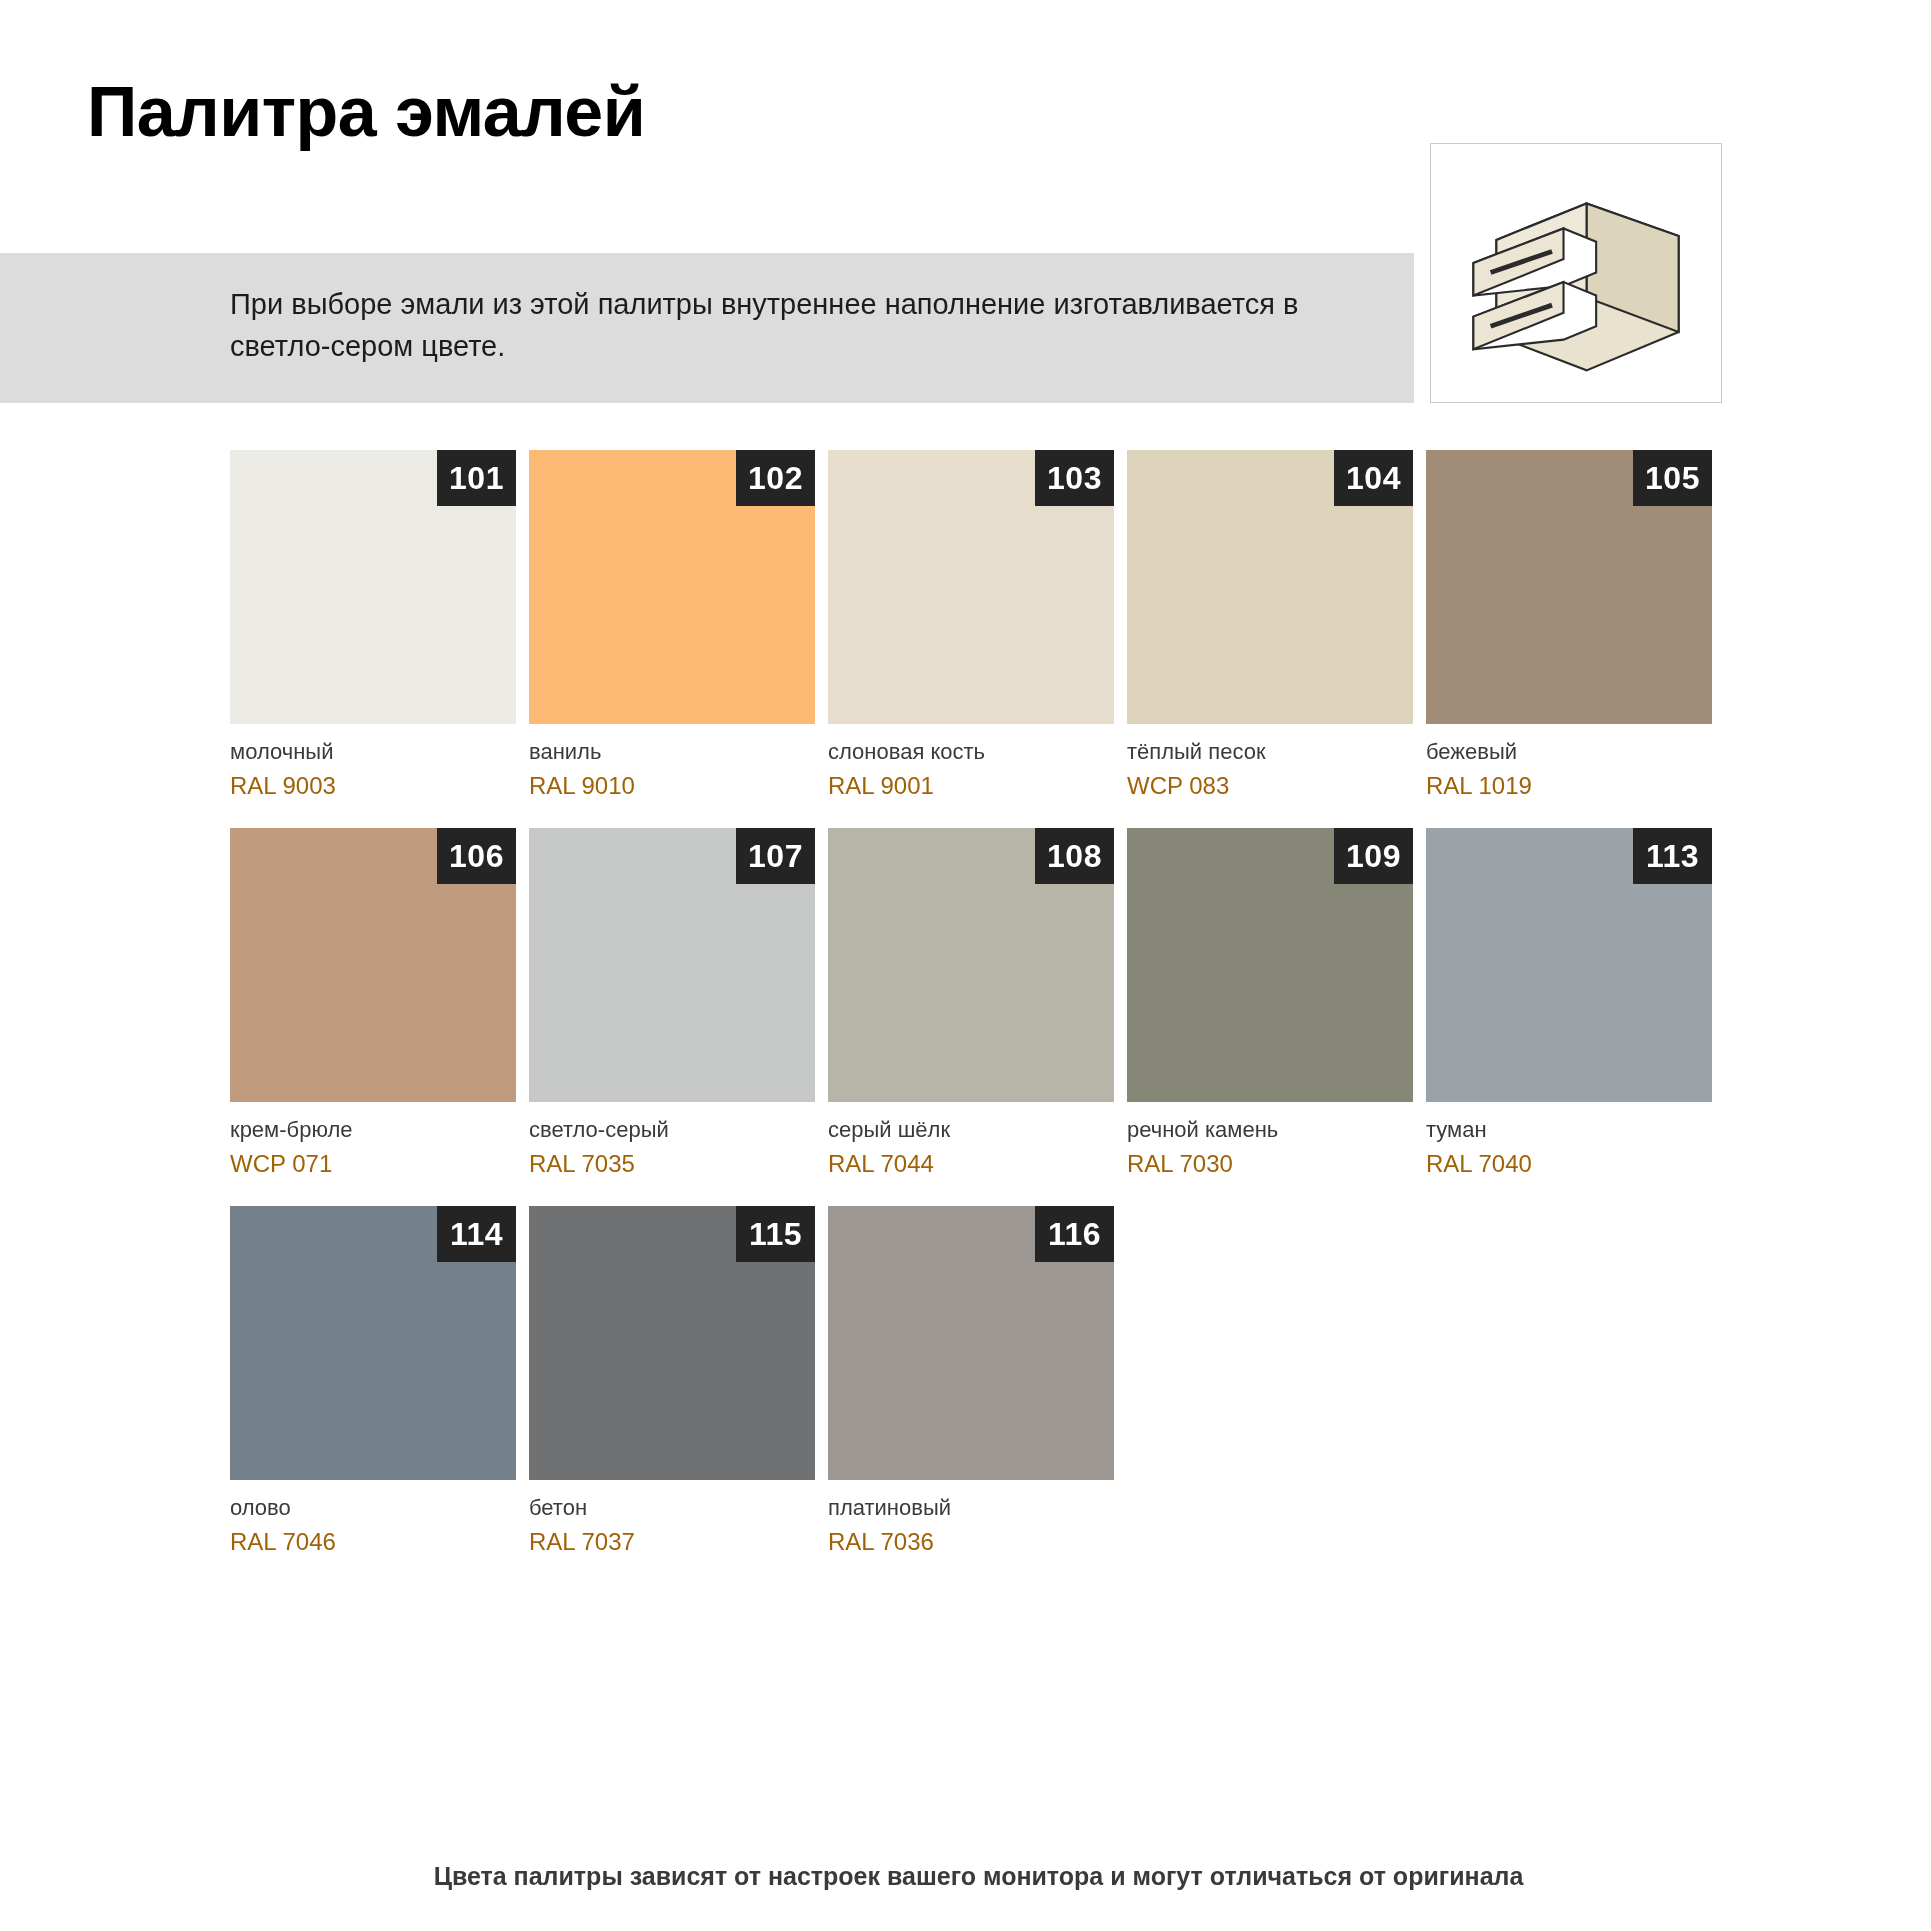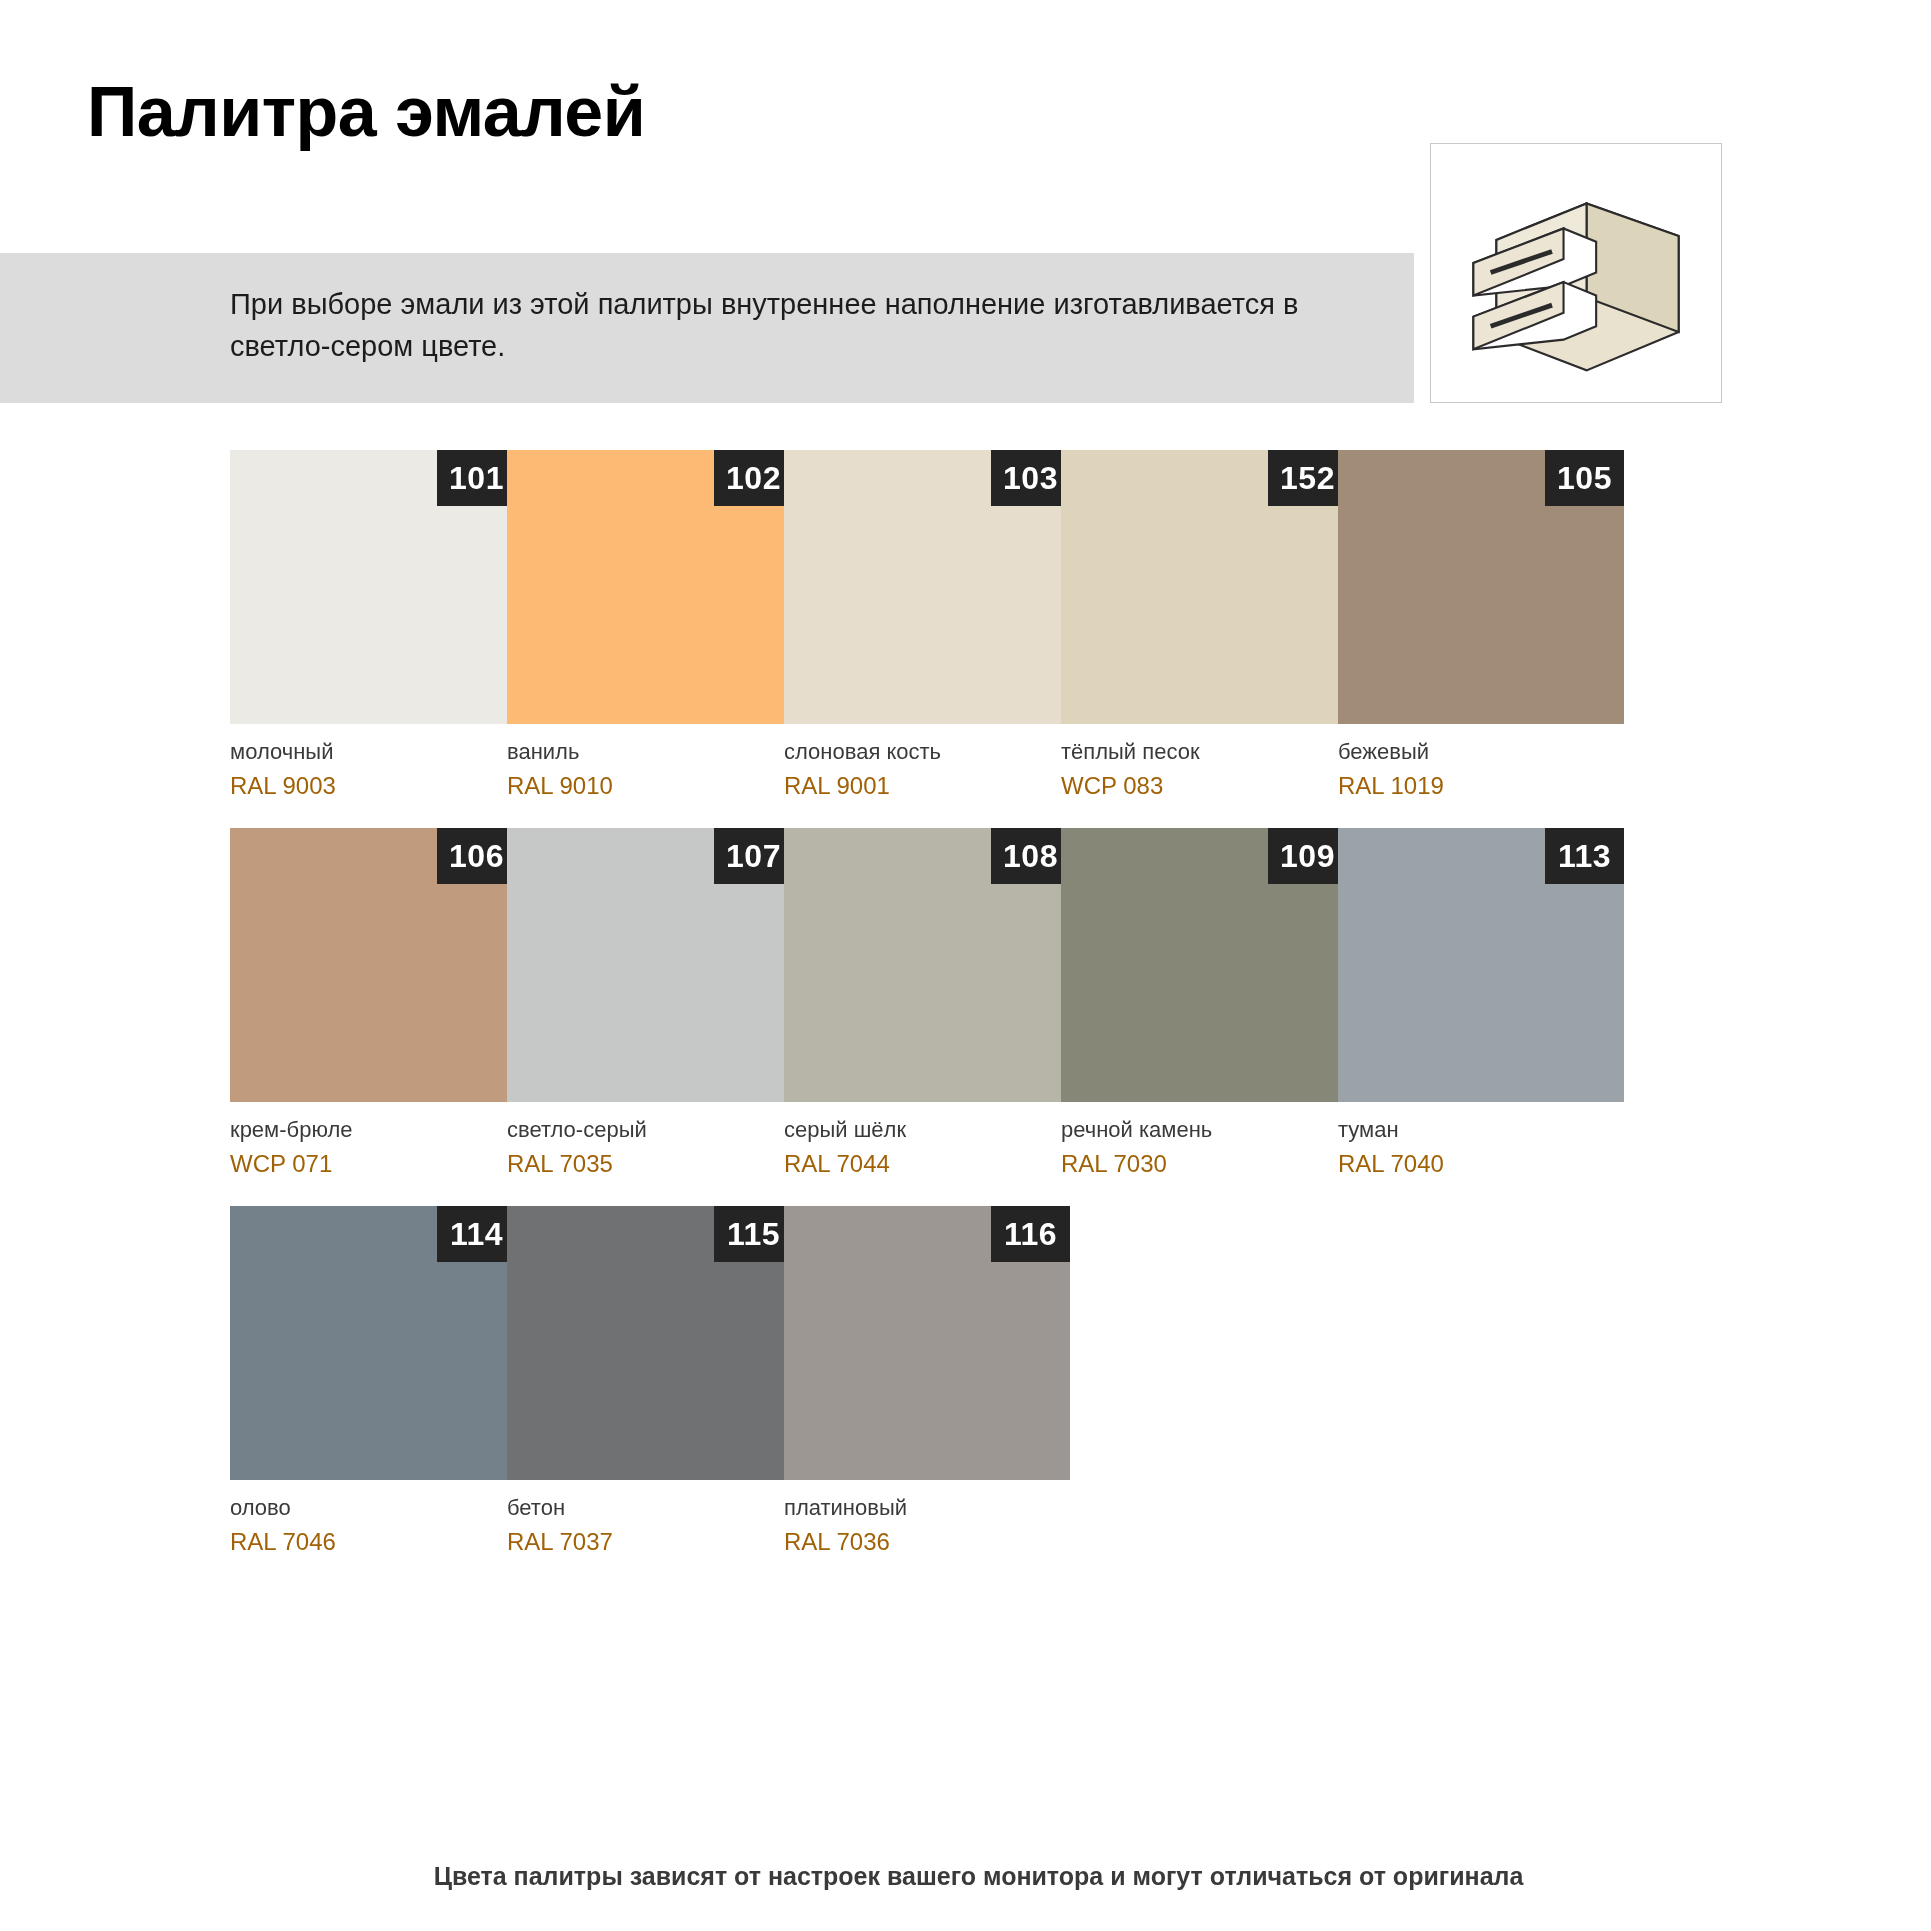--- a/index.html
+++ b/index.html
@@ -70,21 +70,21 @@
     left: 230px;
     top: 450px;
     width: 1497px;
   }
   .row {
     display: flex;
     gap: 0px;
     margin-bottom: 27px;
   }
   .cell {
-    width: 277px;
+    width: 299px;
     position: relative;
     box-sizing: border-box;
   }
   .chip {
     position: relative;
     width: 286px;
     height: 274px;
     box-sizing: border-box;
   }
   .chip.custom {
@@ -199,21 +199,21 @@
       </div>
       <div class="cell">
         <div class="chip" style="background: rgb(230, 221, 205);">
           <div class="badge">103</div>
         </div>
         <div class="cap-name">слоновая кость</div>
         <div class="cap-code">RAL 9001</div>
       </div>
       <div class="cell">
         <div class="chip" style="background: rgb(222, 211, 187);">
-          <div class="badge">152</div>
+          <div class="badge">104</div>
         </div>
         <div class="cap-name">тёплый песок</div>
         <div class="cap-code">WCP 083</div>
       </div>
       <div class="cell">
         <div class="chip" style="background: rgb(160, 140, 119);">
           <div class="badge">105</div>
         </div>
         <div class="cap-name">бежевый</div>
         <div class="cap-code">RAL 1019</div>

